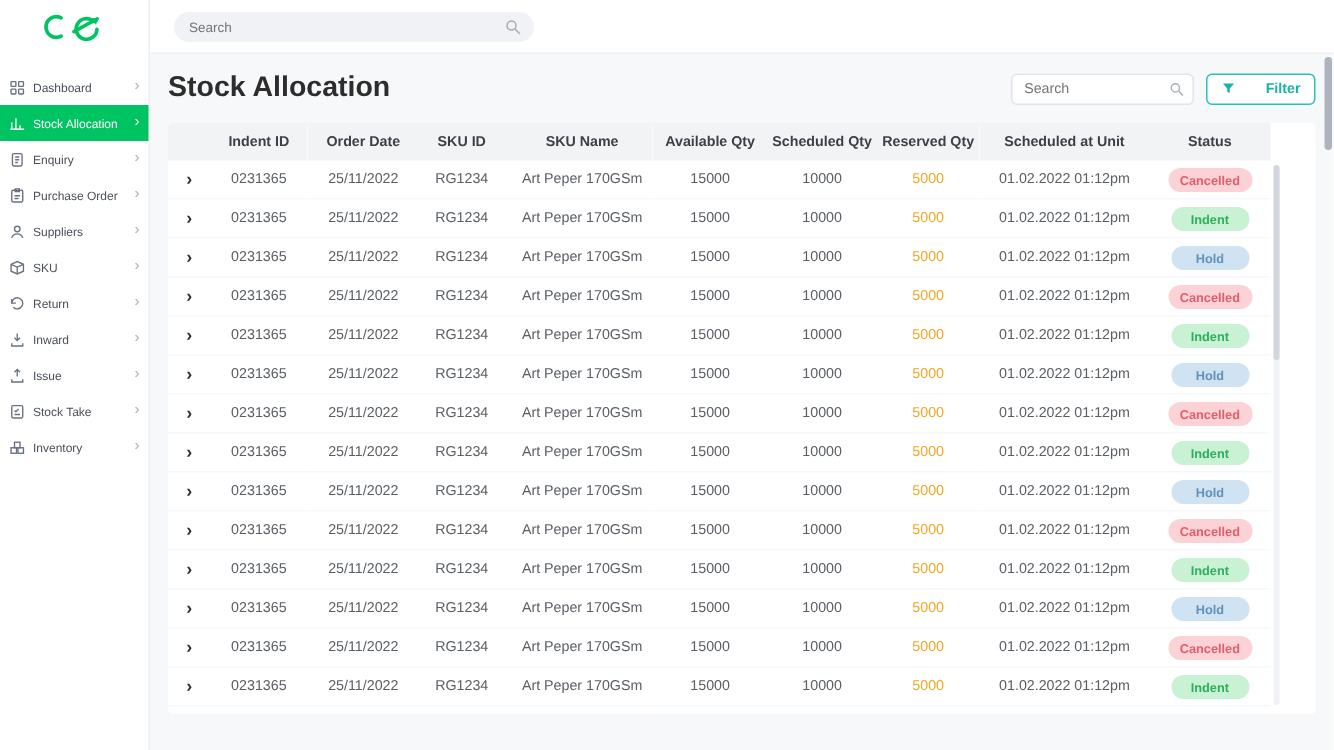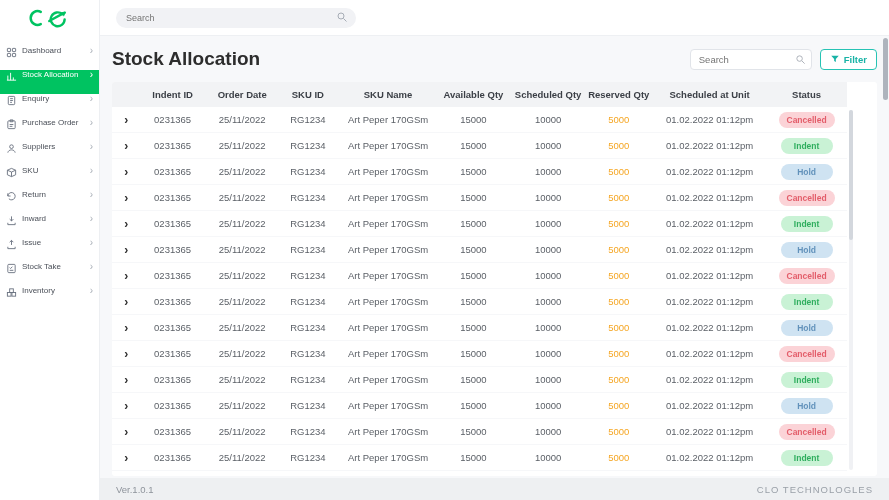--- a/index.html
+++ b/index.html
@@ -3,21 +3,21 @@
 <meta charset="utf-8">
 <style>
   *{box-sizing:border-box;margin:0;padding:0}
   html,body{width:889px;height:500px;overflow:hidden;font-family:"Liberation Sans",sans-serif;background:#fff}
   .app{display:flex;width:889px;height:500px;position:relative}
 
   
   .sidebar{width:100px;background:#fff;border-right:1px solid #edeff2;display:flex;flex-direction:column;flex-shrink:0;z-index:2}
   .logo-wrap{height:36px;display:flex;align-items:center;justify-content:center;cursor:pointer}
   .side-menu{margin-top:10px}
-  .side-item{display:flex;align-items:flex-start;gap:4px;height:24px;padding:0 6px;cursor:pointer}
+  .side-item{display:flex;align-items:center;gap:4px;height:24px;padding:0 6px;cursor:pointer}
   .side-item .si-icon{width:12px;height:12px;color:#6a7280;display:flex;align-items:center;flex-shrink:0}
   .side-item .si-icon svg{width:11px;height:11px}
   .si-label{flex:1;font-size:8px;color:#4a4f58;white-space:nowrap;overflow:hidden}
   .si-chev{font-size:10px;color:#aab0b8;line-height:1}
   .side-item.active{background:#00c361}
   .side-item.active .si-label,.side-item.active .si-chev{color:#fff}
   .side-item.active .si-icon{color:#fff}
 
   
   .right-col{flex:1;display:flex;flex-direction:column;min-width:0}
@@ -32,21 +32,21 @@
   .uchev{font-size:8px;color:#98a0ad;cursor:pointer}
 
   
   .content{flex:1;background:#f7f8fa;padding:8px 12px 0 12px;min-height:0;position:relative}
   .page-head{display:flex;align-items:center;height:30px}
   .page-title{font-size:19px;font-weight:bold;color:#2d2d2d}
   .head-right{margin-left:auto;display:flex;align-items:center;gap:8px}
   .pg-search{position:relative;width:122px}
   .pg-search input{width:100%;height:21px;border:1px solid #e1e4e9;background:#fff;border-radius:4px;padding:0 24px 0 8px;font-size:9.5px;color:#555;outline:none}
   .pg-search .mag{top:5px;right:6px;width:11px;height:11px}
-  .filter-btn{height:21px;display:flex;align-items:center;gap:4px;padding:0 9px;border:1px solid #27c3b4;border-radius:4px;background:#fff;color:#18b3a6;font-size:9.5px;font-weight:bold;cursor:pointer}
+  .filter-btn{height:21px;display:flex;align-items:center;gap:20px;padding:0 9px;border:1px solid #27c3b4;border-radius:4px;background:#fff;color:#18b3a6;font-size:9.5px;font-weight:bold;cursor:pointer}
   .filter-btn svg{width:10px;height:10px}
 
   .card{background:#fff;margin-top:8px;border-radius:3px;position:relative;padding-right:30px;height:394px;overflow:hidden}
   table{width:100%;border-collapse:collapse;table-layout:fixed}
   thead th{background:#f2f3f5;font-size:9.5px;font-weight:bold;color:#3b3f46;padding:7px 3px;text-align:center;white-space:nowrap;overflow:hidden}
   tbody td{font-size:9.5px;color:#5a5f66;padding:4.5px 3px;text-align:center;white-space:nowrap;overflow:hidden;border-bottom:1px solid #f6f7f9}
   thead th:nth-child(5),tbody td:nth-child(5){text-align:center;padding-left:8px}
   tbody td:nth-child(8){color:#f5a623}
   .row-chev{font-weight:bold;color:#2f2f2f;font-size:12px;cursor:pointer;line-height:1;display:inline-block}
   .badge{display:inline-block;min-width:52px;padding:3px 8px;border-radius:9px;font-size:8.5px;font-weight:bold;text-align:center}
@@ -442,20 +442,16 @@
                 <td><span class="badge hold">Hold</span></td>
               </tr>
             </tbody>
         </table>
         <div class="inner-scroll">
           <div class="inner-thumb"></div>
         </div>
       </div>
     </div>
 
-    <div class="footer">
-      <span class="f-ver">Ver.1.0.1</span>
-      <span class="f-co">CLO TECHNOLOGLES</span>
-    </div>
   </div>
 
   <div class="page-scroll-thumb"></div>
 </div>
 
 </body></html>

